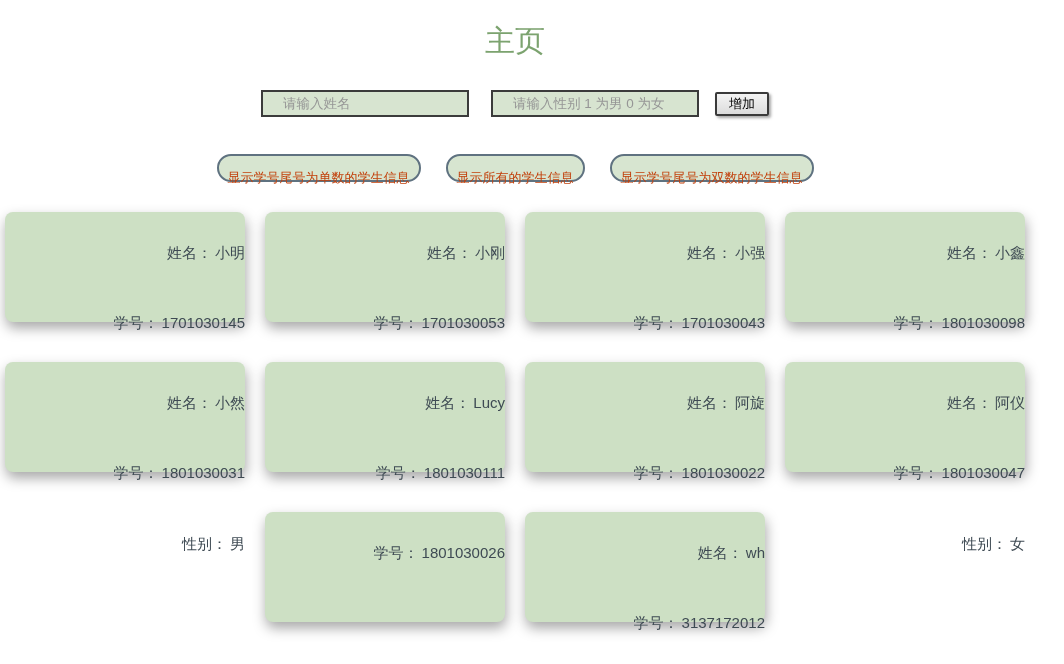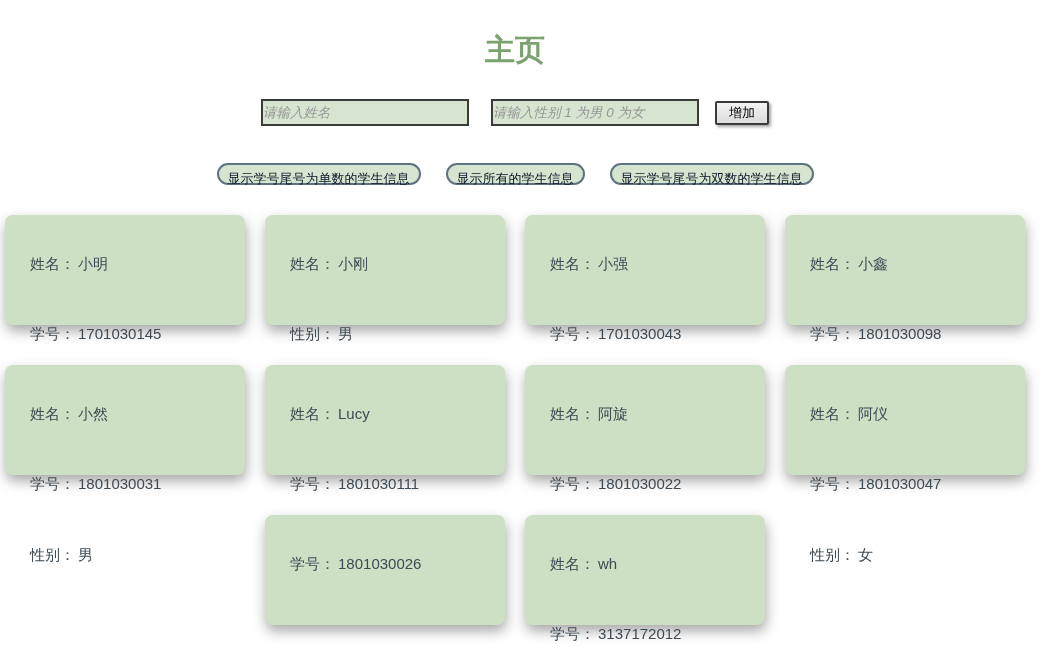--- a/index.html
+++ b/index.html
@@ -15,46 +15,45 @@
   html, body {
     margin: 0; padding: 0;
     width: 1064px; height: 664px;
     background: #ffffff;
     overflow: hidden;
     font-family: "Liberation Sans", "DejaVu Sans", sans-serif;
   }
   .page { width: 1030px; position: relative; }
 
   .title {
-    margin: 29px 0 0 0;
+    margin: 20px 0 0 0;
     text-align: center;
     font-size: 30px;
-    font-weight: bold;
+    font-weight: normal;
     color: var(--title-green);
     line-height: 1.4;
   }
 
   .form-row {
     margin-top: 28px;
     display: flex;
     justify-content: center;
     align-items: center;
   }
   .field {
     width: 208px;
     height: 27px;
     border: 2px solid var(--input-border);
     background: var(--input-bg);
-    padding: 0 0;
+    padding: 0 20px;
     font-size: 13.5px;
     color: #333;
     outline: none;
     margin-right: 22px;
     border-radius: 0;
-    font-style: italic;
   }
   .field::placeholder { color: #969696; opacity: 1; }
   .field:last-of-type { margin-right: 16px; }
   .add-btn {
     height: 24px;
     padding: 0 12px;
     font-size: 13px;
     color: #000;
     background: linear-gradient(#f4f4f4, #dcdcdc);
     border: 2px solid #3a3a3a;
@@ -64,24 +63,24 @@
     font-family: inherit;
   }
 
   .filter-row {
     margin-top: 37px;
     display: flex;
     justify-content: center;
     gap: 25px;
   }
   .pill {
-    height: 22px;
-    padding: 2px 9px;
+    height: 28px;
+    padding: 10px 9px;
     font-size: 13px;
-    color: #0f172a;
+    color: #c2410c;
     background: var(--pill-bg);
     border: 2px solid var(--pill-border);
     border-radius: 14px;
     cursor: pointer;
     font-family: inherit;
     line-height: 24px;
   }
 
   .cards {
     margin: 30px auto 0 auto;
@@ -91,22 +90,22 @@
     justify-content: center;
     column-gap: 20px;
     row-gap: 40px;
   }
   .card {
     width: 240px;
     height: 110px;
     background: var(--card-bg);
     border-radius: 8px;
     box-shadow: 1px 6px 13px rgba(0,0,0,0.35);
-    padding-top: 13px;
-    text-align: left;
+    padding-top: 5px;
+    text-align: right;
     color: var(--card-text);
     font-size: 15px;
   }
   .card .line { line-height: 23.5px; white-space: pre; }
   .card .lbl { margin-right: 3px; }
 </style>
 </head>
 <body>
 
 <div class="page">
@@ -136,20 +135,23 @@
     <div class="line">
       <span class="lbl">性别：</span><span class="val">男</span>
     </div>
   </div>
 
   <div class="card">
     <div class="line">
       <span class="lbl">姓名：</span><span class="val">小刚</span>
     </div>
     <div class="line">
+      <span class="lbl">学号：</span><span class="val">1701030053</span>
+    </div>
+    <div class="line">
       <span class="lbl">性别：</span><span class="val">男</span>
     </div>
   </div>
 
   <div class="card">
     <div class="line">
       <span class="lbl">姓名：</span><span class="val">小强</span>
     </div>
     <div class="line">
       <span class="lbl">学号：</span><span class="val">1701030043</span>

